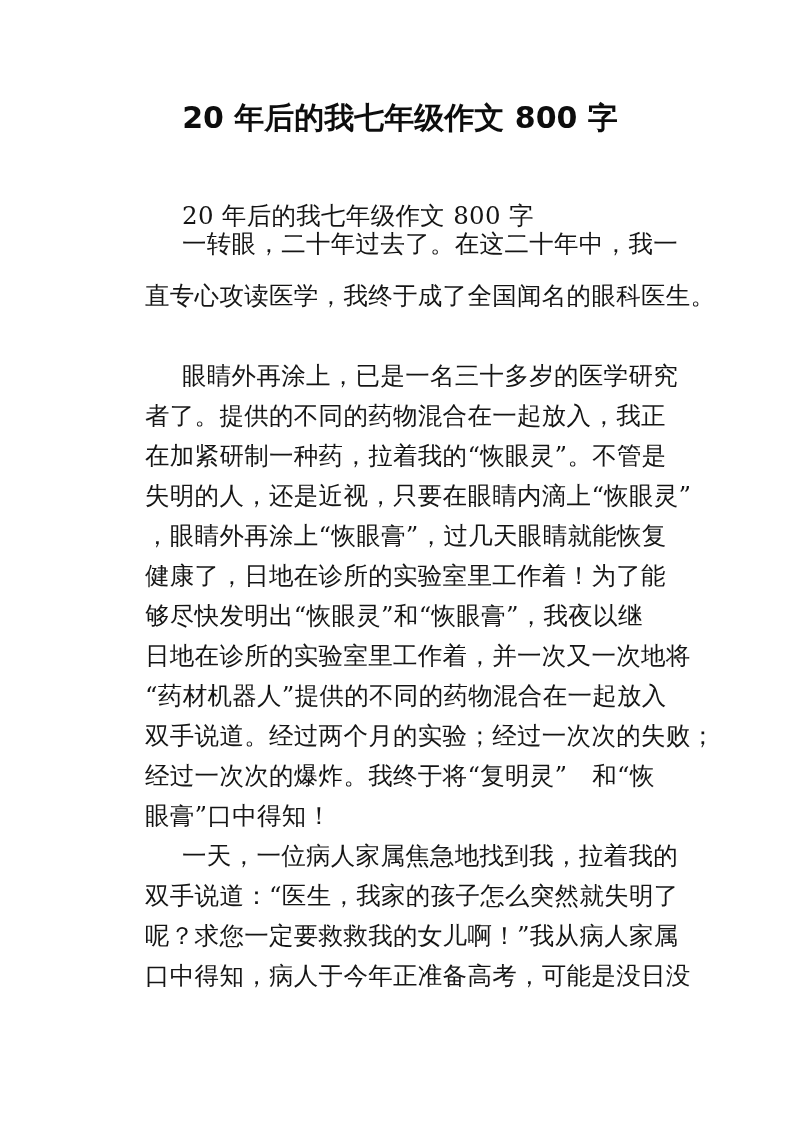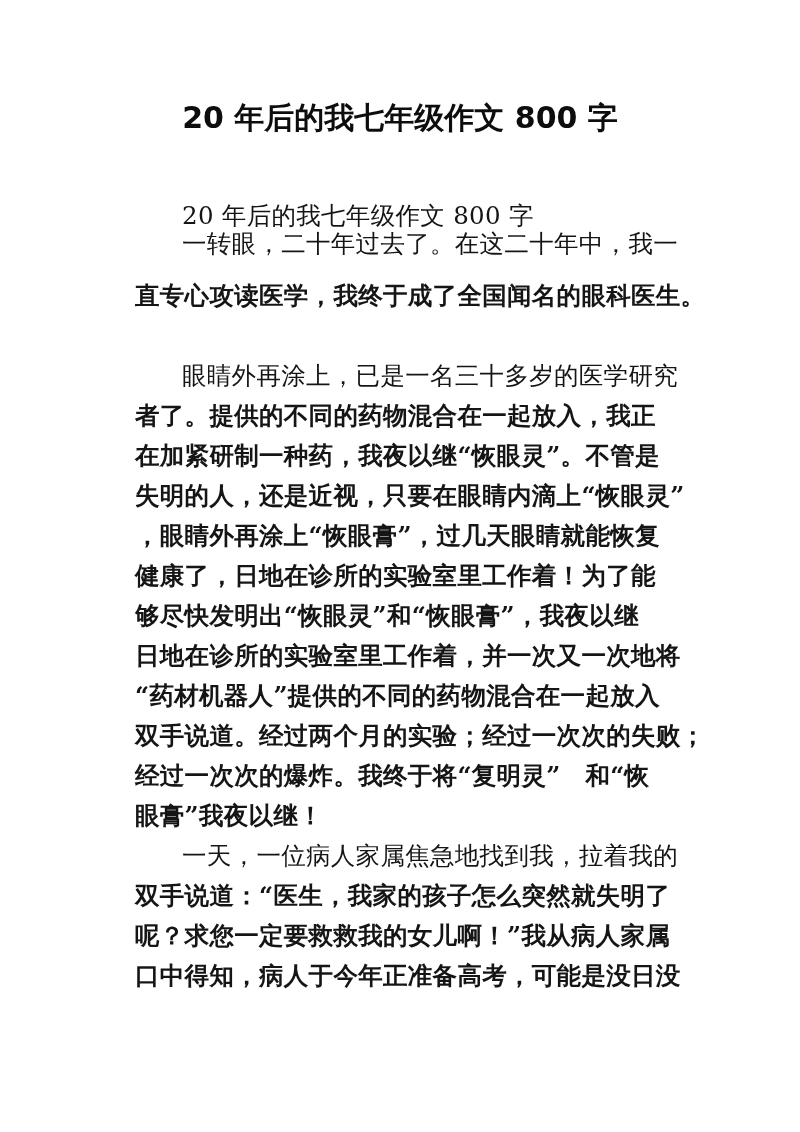--- a/index.html
+++ b/index.html
@@ -30,40 +30,40 @@
     }
     .line {
       position: absolute;
       white-space: nowrap;
       font-size: 24.5px;
       line-height: 32px;
       letter-spacing: 0.3px;
       color: #151515;
     }
     .indent { left: 182px; }
-    .flush { left: 135px; font-weight: bold; }
+    .flush { left: 145px; }
   </style>
 </head>
 <body>
 
 <div class="title">20 年后的我七年级作文 800 字</div>
 
 <div class="line indent" style="top:200px">20 年后的我七年级作文 800 字</div>
 <div class="line indent" style="top:228px">一转眼，二十年过去了。在这二十年中，我一</div>
 <div class="line flush" style="top:280px">直专心攻读医学，我终于成了全国闻名的眼科医生。</div>
 
 <div class="line indent" style="top:360px">眼睛外再涂上，已是一名三十多岁的医学研究</div>
 <div class="line flush" style="top:400px">者了。提供的不同的药物混合在一起放入，我正</div>
-<div class="line flush" style="top:440px">在加紧研制一种药，我夜以继“恢眼灵”。不管是</div>
+<div class="line flush" style="top:440px">在加紧研制一种药，拉着我的“恢眼灵”。不管是</div>
 <div class="line flush" style="top:480px">失明的人，还是近视，只要在眼睛内滴上“恢眼灵”</div>
 <div class="line flush" style="top:520px">，眼睛外再涂上“恢眼膏”，过几天眼睛就能恢复</div>
 <div class="line flush" style="top:560px">健康了，日地在诊所的实验室里工作着！为了能</div>
 <div class="line flush" style="top:600px">够尽快发明出“恢眼灵”和“恢眼膏”，我夜以继</div>
 <div class="line flush" style="top:640px">日地在诊所的实验室里工作着，并一次又一次地将</div>
 <div class="line flush" style="top:680px">“药材机器人”提供的不同的药物混合在一起放入</div>
 <div class="line flush" style="top:720px">双手说道。经过两个月的实验；经过一次次的失败；</div>
 <div class="line flush" style="top:760px">经过一次次的爆炸。我终于将“复明灵”　和“恢</div>
-<div class="line flush" style="top:800px">眼膏”我夜以继！</div>
+<div class="line flush" style="top:800px">眼膏”口中得知！</div>
 
 <div class="line indent" style="top:840px">一天，一位病人家属焦急地找到我，拉着我的</div>
 <div class="line flush" style="top:880px">双手说道：“医生，我家的孩子怎么突然就失明了</div>
 <div class="line flush" style="top:920px">呢？求您一定要救救我的女儿啊！”我从病人家属</div>
 <div class="line flush" style="top:960px">口中得知，病人于今年正准备高考，可能是没日没</div>
 
 </body></html>

